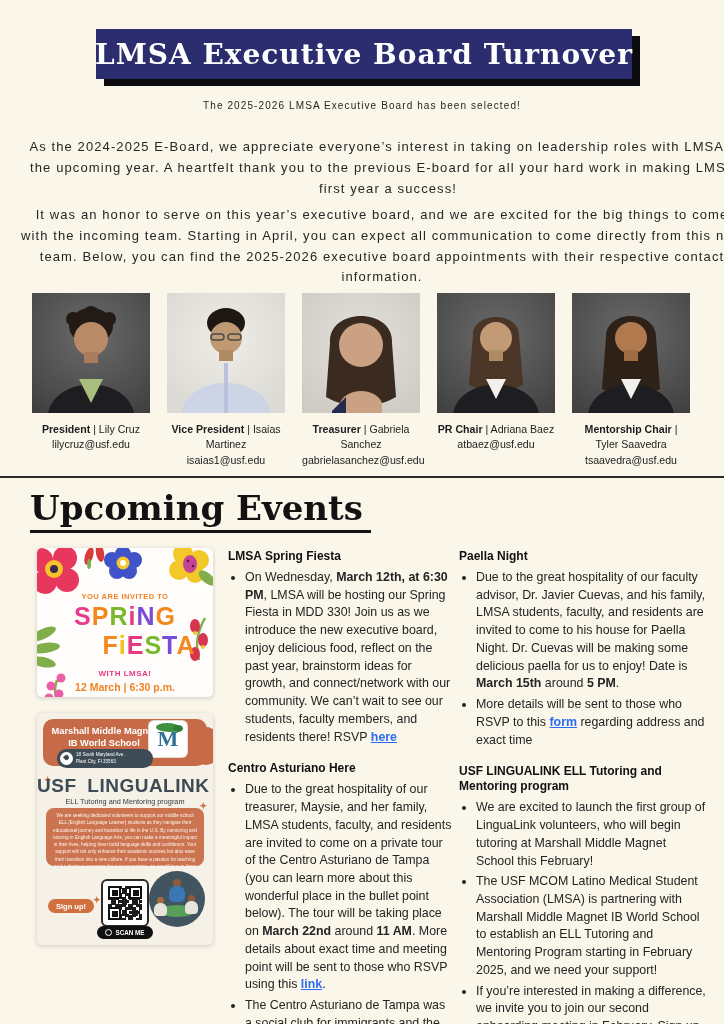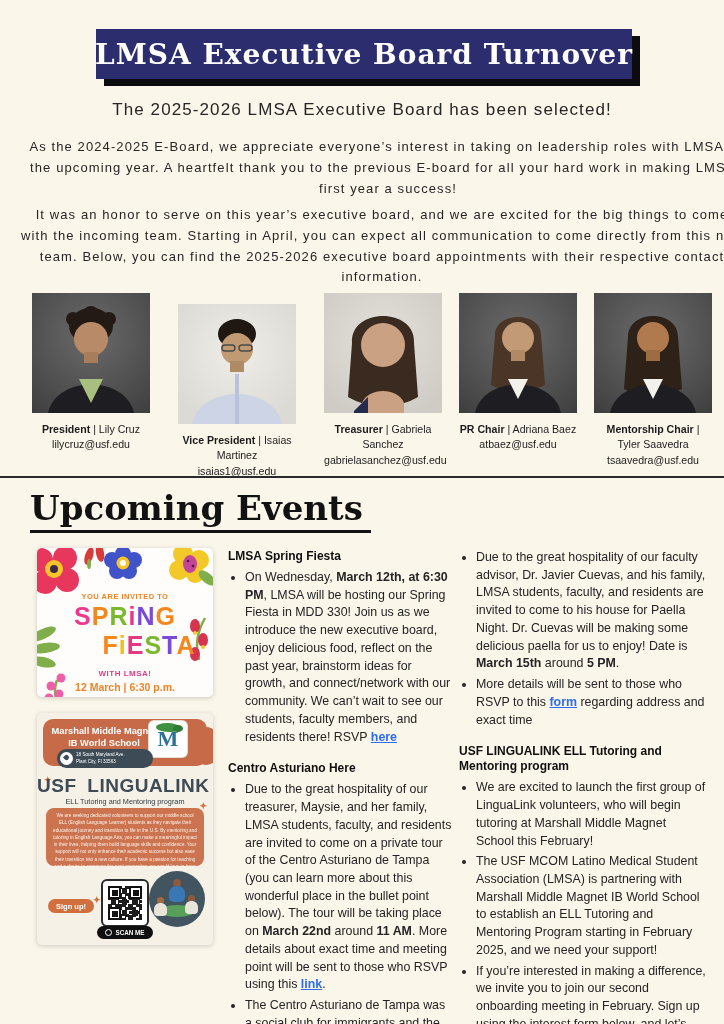--- a/index.html
+++ b/index.html
@@ -104,21 +104,21 @@
 </style>
 </head>
 <body>
 
 <div class="page">
 
   <div class="banner">
     <h1>LMSA Executive Board Turnover</h1>
   </div>
 
-  <p class="intro p-headline" style="position:absolute;text-align:center;font-size:17px;letter-spacing:1.1px;margin:0;">The 2025-2026 LMSA Executive Board has been selected!</p>
+  <p class="intro p-headline" style="position:absolute;text-align:center;font-size:10px;letter-spacing:1.1px;margin:0;">The 2025-2026 LMSA Executive Board has been selected!</p>
   <p class="intro p1" style="position:absolute;text-align:center;font-size:13px;letter-spacing:1.1px;line-height:1.6;margin:0;">As the 2024-2025 E-Board, we appreciate everyone’s interest in taking on leadership roles with LMSA for the upcoming year. A heartfelt thank you to the previous E-board for all your hard work in making LMSA’s first year a success!</p>
   <p class="intro p2" style="position:absolute;text-align:center;font-size:13px;letter-spacing:1.1px;line-height:1.6;margin:0;">It was an honor to serve on this year’s executive board, and we are excited for the big things to come with the incoming team. Starting in April, you can expect all communication to come directly from this new team. Below, you can find the 2025-2026 executive board appointments with their respective contact information.</p>
 
   <div class="team">
 
     <figure class="member" style="margin:0">
       <div class="photo bg-dark">
         <svg viewBox="0 0 118 120" width="118" height="120">
           <ellipse cx="59" cy="33" rx="22" ry="18" fill="#231a15"></ellipse>
           <circle cx="41" cy="26" r="7" fill="#231a15"></circle>
@@ -129,21 +129,21 @@
           <path d="M16,120 C24,82 94,82 102,120 Z" fill="#1e1e22"></path>
           <path d="M47,86 L59,110 L71,86 Z" fill="#a8bf7f"></path>
         </svg>
       </div>
       <figcaption class="cap">
         <span class="role">President</span><span> | </span><span>Lily Cruz</span>
         <span class="email">lilycruz@usf.edu</span>
       </figcaption>
     </figure>
 
-    <figure class="member" style="margin:11px">
+    <figure class="member" style="margin:0">
       <div class="photo bg-light">
         <svg viewBox="0 0 118 120" width="118" height="120">
           <ellipse cx="59" cy="30" rx="19" ry="15" fill="#1f1812"></ellipse>
           <circle cx="59" cy="45" r="16" fill="#c09a72"></circle>
           <rect x="44" y="41" width="13" height="6" rx="3" fill="none" stroke="#4a4a4a" stroke-width="1.4"></rect>
           <rect x="61" y="41" width="13" height="6" rx="3" fill="none" stroke="#4a4a4a" stroke-width="1.4"></rect>
           <rect x="52" y="57" width="14" height="11" fill="#b08a64"></rect>
           <path d="M14,120 C22,80 96,80 104,120 Z" fill="#ccd4e6"></path>
           <path d="M57,70 L61,70 L61,120 L57,120 Z" fill="#b9c2da"></path>
         </svg>
@@ -377,20 +377,21 @@
       <li><span>On Wednesday, </span><strong>March 12th, at 6:30 PM</strong><span>, LMSA will be hosting our Spring Fiesta in MDD 330! Join us as we introduce the new executive board, enjoy delicious food, reflect on the past year, brainstorm ideas for growth, and connect/network with our community. We can’t wait to see our students, faculty members, and residents there! RSVP </span><a class="lnk">here</a></li>
     </ul>
     <h3 class="gap">Centro Asturiano Here</h3>
     <ul>
       <li><span>Due to the great hospitality of our treasurer, Maysie, and her family, LMSA students, faculty, and residents are invited to come on a private tour of the Centro Asturiano de Tampa (you can learn more about this wonderful place in the bullet point below). The tour will be taking place on </span><strong>March 22nd</strong><span> around </span><strong>11 AM</strong><span>. More details about exact time and meeting point will be sent to those who RSVP using this </span><a class="lnk">link</a><span>.</span></li>
       <li>The Centro Asturiano de Tampa was a social club for immigrants and the descendants of immigrants from Asturias, Spain. Historically, membership included hospital benefits, cemetery benefits and health insurance.</li>
     </ul>
   </div>
 
   <div class="col col-right">
+    <h3>Paella Night</h3>
     <ul>
       <li><span>Due to the great hospitality of our faculty advisor, Dr. Javier Cuevas, and his family, LMSA students, faculty, and residents are invited to come to his house for Paella Night. Dr. Cuevas will be making some delicious paella for us to enjoy! Date is </span><strong>March 15th</strong><span> around </span><strong>5 PM</strong><span>.</span></li>
       <li><span>More details will be sent to those who RSVP to this </span><a class="lnk">form</a><span> regarding address and exact time</span></li>
     </ul>
     <h3 class="gap">USF LINGUALINK ELL Tutoring and Mentoring program</h3>
     <ul>
       <li>We are excited to launch the first group of LinguaLink volunteers, who will begin tutoring at Marshall Middle Magnet School this February!</li>
       <li>The USF MCOM Latino Medical Student Association (LMSA) is partnering with Marshall Middle Magnet IB World School to establish an ELL Tutoring and Mentoring Program starting in February 2025, and we need your support!</li>
       <li><span>If you’re interested in making a difference, we invite you to join our second onboarding meeting in February. Sign up using the interest form below, and let’s work together to empower students through language and mentorship! You can email our LMSA Mentorship Chair, Cherith, at </span><br></li>
     </ul>

